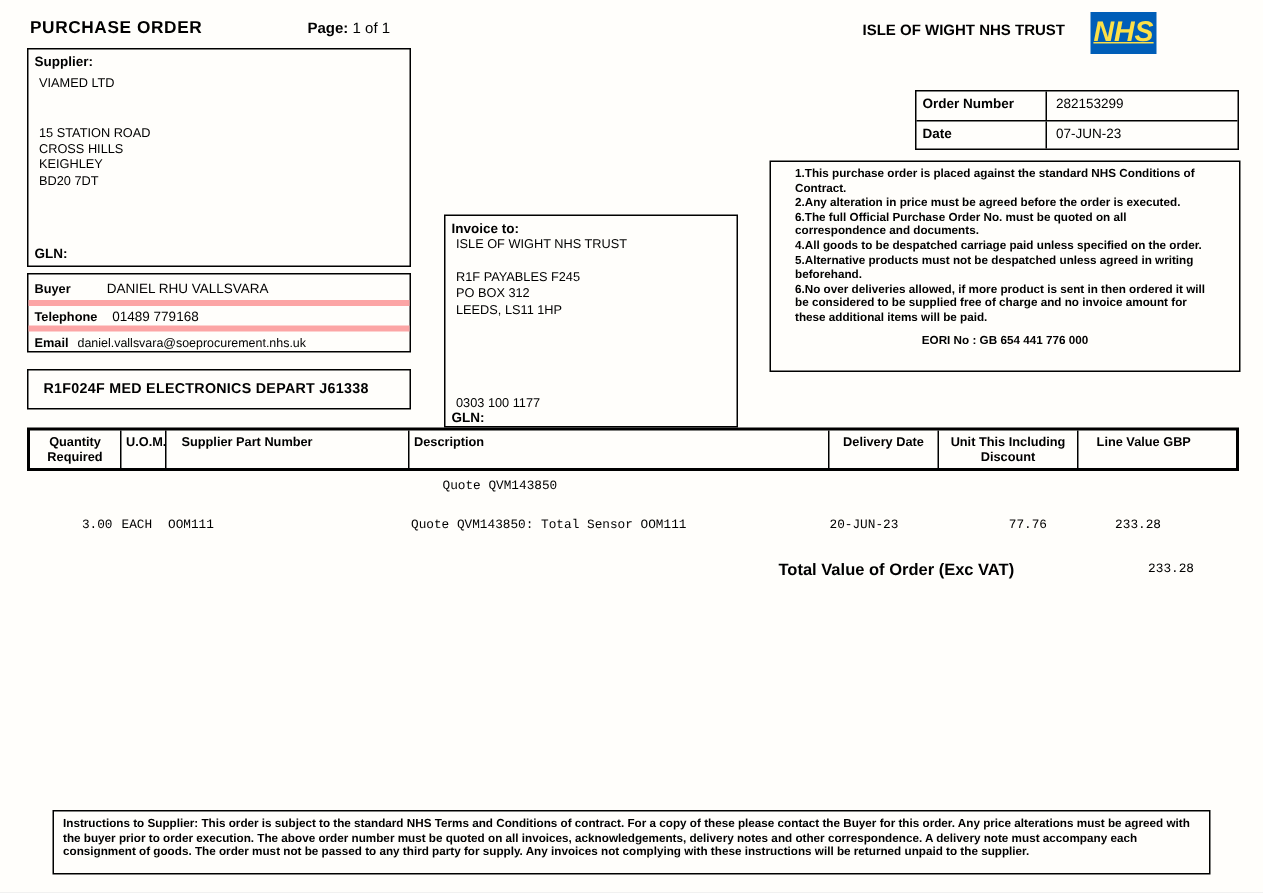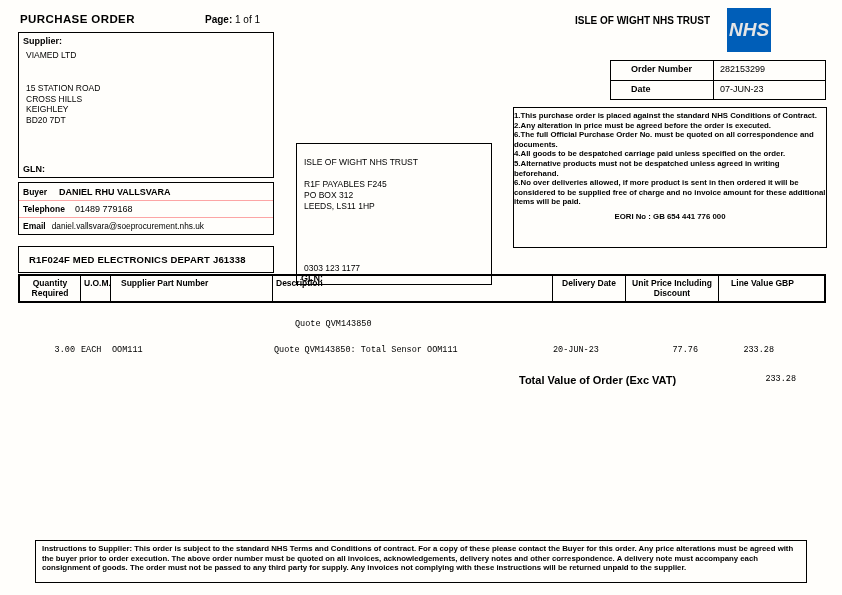--- a/index.html
+++ b/index.html
@@ -12,24 +12,25 @@
   .abs { position:absolute; }
   .b { font-weight:bold; }
   .box { border:1.5px solid #000; position:absolute; }
   .mono { font-family:"Liberation Mono","DejaVu Sans Mono",monospace; }
 
   
   .po-title { left:20px; top:13px; font-size:11.5px; font-weight:bold; letter-spacing:.4px; }
   .page-count { left:205px; top:14px; font-size:10px; }
   .trust-name { left:575px; top:15px; font-size:10px; font-weight:bold; }
   .nhs-logo {
-    left:727px; top:8px; width:44px; height:44px; background:#005EB8;
-    color:#e5e5e5; font-style:italic; font-weight:bold; font-size:19px;
+    left:727px; top:8px; width:44px; height:28px; background:#005EB8;
+    color:#fde047; font-style:italic; font-weight:bold; font-size:19px;
     display:flex; align-items:center; justify-content:center;
     font-family:"Liberation Sans",sans-serif;
+    text-decoration:underline;
   }
 
   
   .supplier-box { left:18px; top:32px; width:256px; height:146px; }
   .box-label { font-size:9px; font-weight:bold; padding:3px 4px 0 4px; }
   .supplier-name { position:absolute; left:7px; top:17px; font-size:8.5px; }
   .supplier-addr { position:absolute; left:7px; top:50px; font-size:8.5px; line-height:10.5px; }
   .gln-label { position:absolute; left:4px; bottom:3px; font-size:9px; font-weight:bold; }
 
   
@@ -38,43 +39,43 @@
   .invoice-box { left:296px; top:143px; width:196px; height:142px; }
   .invoice-name { position:absolute; left:7px; top:13px; font-size:8.5px; }
   .invoice-addr { position:absolute; left:7px; top:35px; font-size:8.5px; line-height:11px; }
   .invoice-phone { position:absolute; left:7px; top:119px; font-size:8.5px; }
   .invoice-gln { position:absolute; left:4px; top:129px; font-size:9px; font-weight:bold; }
 
   
   .order-box { left:610px; top:60px; width:216px; }
   .order-row { display:flex; height:19px; }
   .order-row + .order-row { border-top:1.5px solid #000; }
-  .order-label { width:87px; border-right:1.5px solid #000; font-size:9px; font-weight:bold; padding:3px 0 0 4px;margin-left:16px; }
+  .order-label { width:87px; border-right:1.5px solid #000; font-size:9px; font-weight:bold; padding:3px 0 0 4px; }
   .order-value { flex:1; font-size:9px; padding:3px 0 0 6px; }
 
   
-  .conditions-box { left:513px; top:107px; width:314px; height:141px; padding:3px 0; }
+  .conditions-box { left:513px; top:107px; width:314px; height:141px; padding:3px 16px; }
   .cond-item { font-size:7.8px; font-weight:bold; line-height:9.6px; }
   .eori { font-size:7.8px; font-weight:bold; text-align:center; margin-top:5px; }
 
   
   .buyer-box { left:18px; top:182px; width:256px; }
   .buyer-row { display:flex; align-items:center; height:17px; padding-left:4px; }
-  .buyer-row + .buyer-row { border-top:1px solid #fca5a5; }
+  .buyer-row + .buyer-row { border-top:4px solid #fca5a5; }
   .buyer-label { font-size:8.5px; font-weight:bold; }
   .buyer-value { font-size:9px; margin-left:10px; }
-  .buyer-row.r1 .buyer-value { margin-left:12px;font-weight:bold; }
+  .buyer-row.r1 .buyer-value { margin-left:24px; }
   .buyer-row.r3 .buyer-value { font-size:8.3px; margin-left:6px; }
 
   
   .dept-box { left:18px; top:246px; width:256px; height:27px; display:flex; align-items:center; }
   .dept-text { font-size:9.5px; font-weight:bold; padding-left:10px; letter-spacing:.2px; }
 
   
-  .items-header { left:18px; top:274px; width:808px; height:29px; border:2px solid #000; display:flex; }
+  .items-header { left:18px; top:285px; width:808px; height:29px; border:2px solid #000; display:flex; }
   .hcell { font-size:8.5px; font-weight:bold; padding:2px 3px; line-height:10px; }
   .hcell + .hcell { border-left:1.5px solid #000; }
   .c1{width:60px}.c2{width:30px}.c3{width:162px}.c4{width:280px}.c5{width:73px}.c6{width:93px}.c7{width:88px}
   .tc { text-align:center; }
   .quote-line { left:295px; top:319px; font-size:8.5px; }
   .item-row { left:18px; top:345px; width:808px; display:flex; font-size:8.5px; }
   .icell { padding:0 3px; }
   .icell.qty { text-align:right; padding-right:3px; }
   .icell.part { padding-left:4px; }
   .icell.desc { padding-left:4px; }
@@ -108,27 +109,28 @@
       <div>15 STATION ROAD</div>
       <div>CROSS HILLS</div>
       <div>KEIGHLEY</div>
       <div>BD20 7DT</div>
     </div>
     <div class="gln-label">GLN:</div>
   </div>
 
 
   <div class="box invoice-box">
+    <div class="box-label">Invoice to:</div>
     <div class="invoice-name">ISLE OF WIGHT NHS TRUST</div>
     <div class="invoice-addr">
       <div>R1F PAYABLES F245</div>
       <div>PO BOX 312</div>
       <div>LEEDS, LS11 1HP</div>
     </div>
-    <div class="invoice-phone">0303 123 1177</div>
+    <div class="invoice-phone">0303 100 1177</div>
     <div class="invoice-gln">GLN:</div>
   </div>
 
   <div class="box order-box">
     <div class="order-row">
       <div class="order-label">Order Number</div>
       <div class="order-value">282153299</div>
     </div>
     <div class="order-row">
       <div class="order-label">Date</div>
@@ -164,21 +166,21 @@
   <div class="box dept-box">
     <div class="dept-text">R1F024F MED ELECTRONICS DEPART J61338</div>
   </div>
 
   <div class="abs items-header">
     <div class="hcell c1 tc">Quantity Required</div>
     <div class="hcell c2">U.O.M.</div>
     <div class="hcell c3" style="padding-left:10px">Supplier Part Number</div>
     <div class="hcell c4">Description</div>
     <div class="hcell c5 tc">Delivery Date</div>
-    <div class="hcell c6 tc">Unit Price Including Discount</div>
+    <div class="hcell c6 tc">Unit This Including Discount</div>
     <div class="hcell c7 tc">Line Value GBP</div>
   </div>
 
   <div class="abs quote-line mono">Quote QVM143850</div>
 
   <div class="abs item-row mono">
     <div class="icell c1 qty">3.00</div>
     <div class="icell c2">EACH</div>
     <div class="icell c3 part">OOM111</div>
     <div class="icell c4 desc">Quote QVM143850: Total Sensor OOM111</div>

